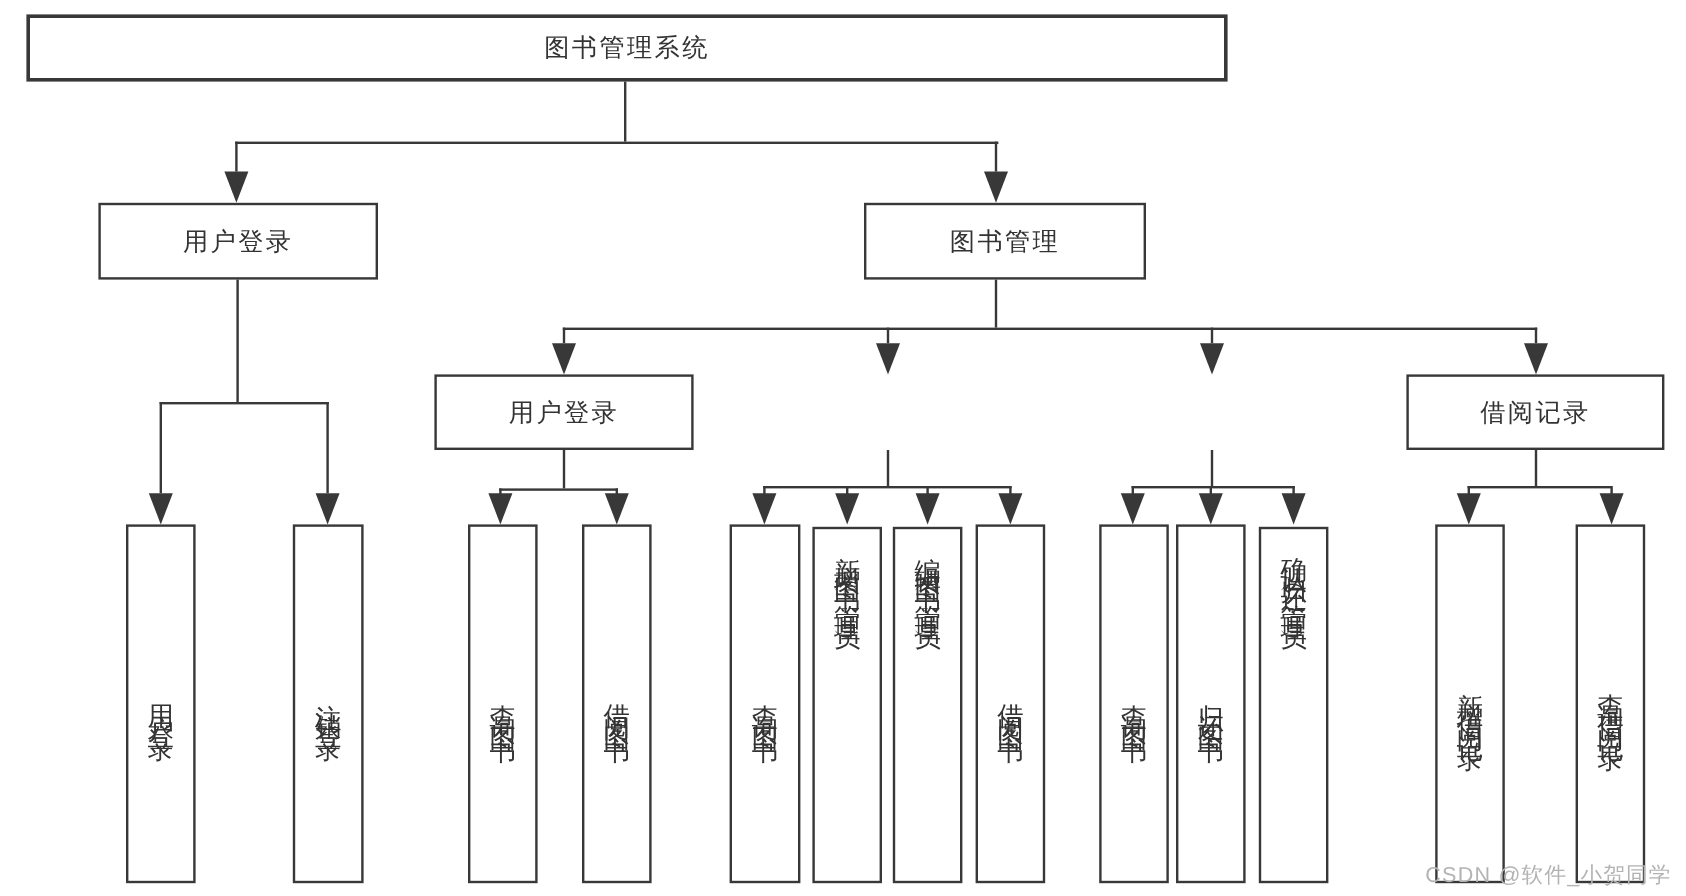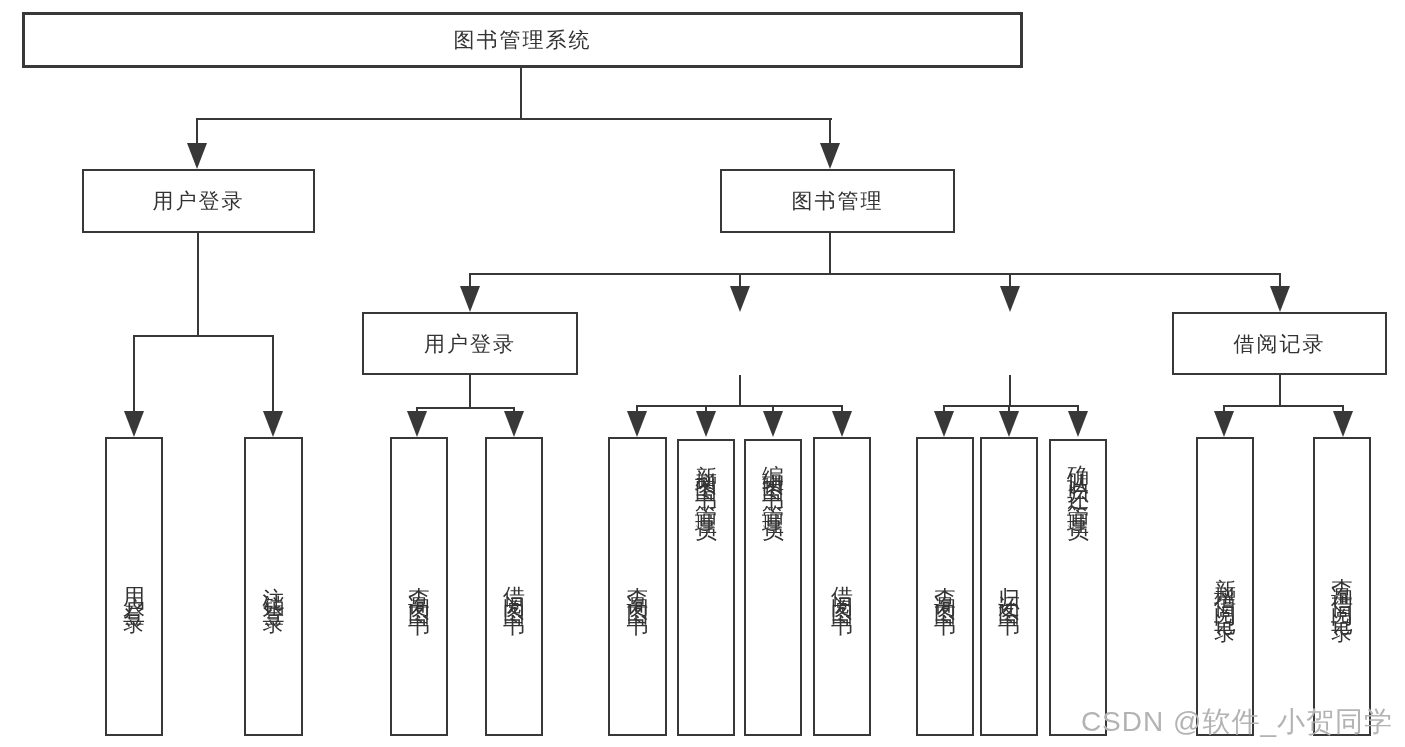--- a/index.html
+++ b/index.html
@@ -49,21 +49,21 @@
     position:absolute;
     width:0;height:0;
     border-left:10px solid transparent;
     border-right:10px solid transparent;
     border-top:26px solid var(--line);
   }
   .watermark{
     position:absolute;
     right:12px;
     bottom:6px;
-    font-size:28px;
+    font-size:18px;
     letter-spacing:1px;
     color:var(--wm);
     white-space:nowrap;
     margin-top:25px;
   }
 </style>
 </head>
 <body>
 
 <div id="stage">

